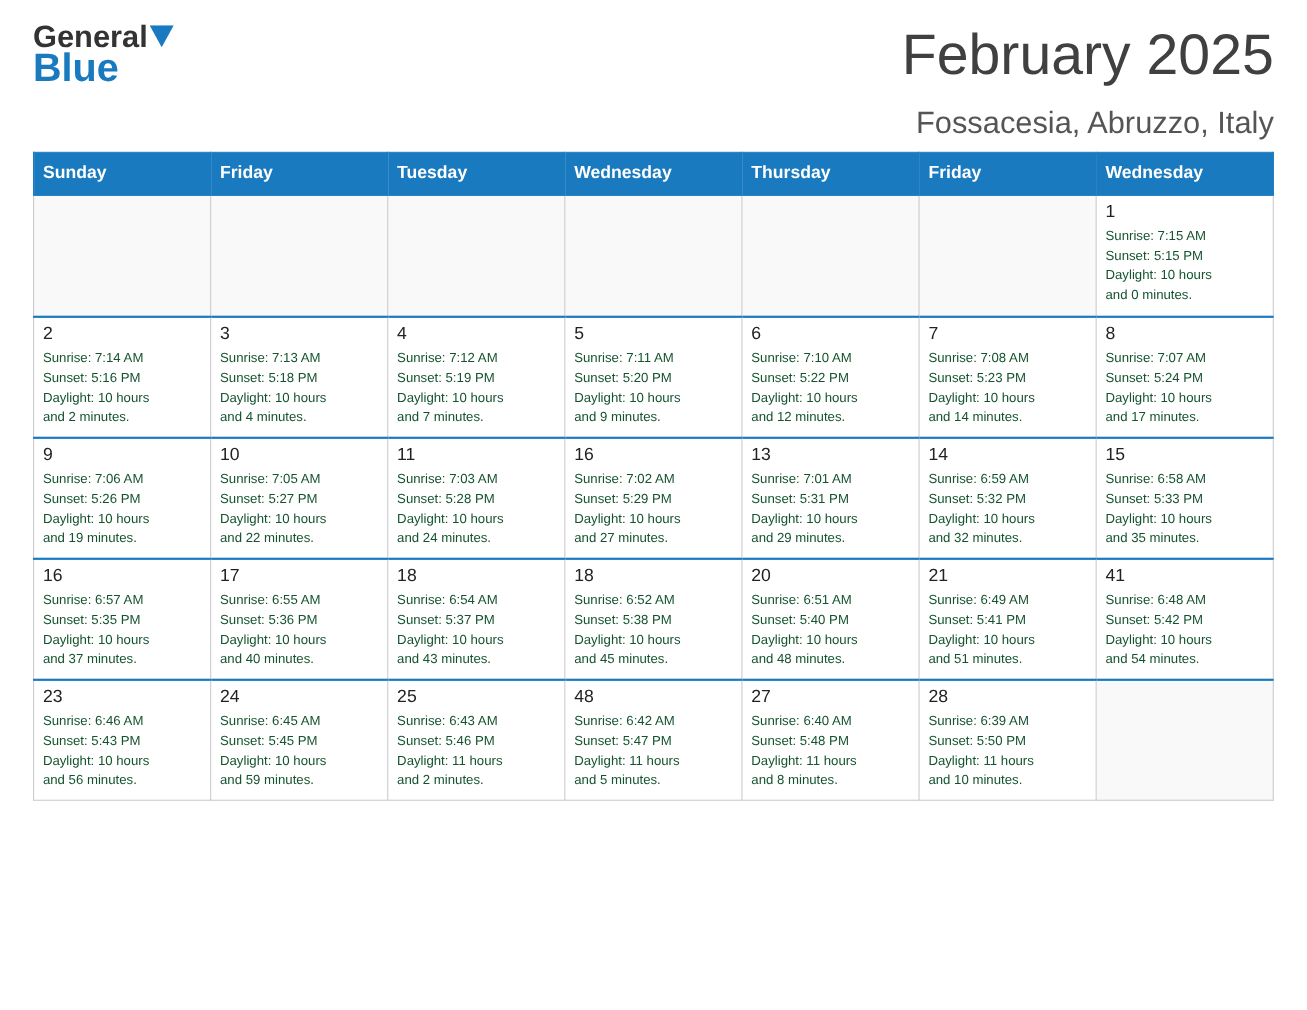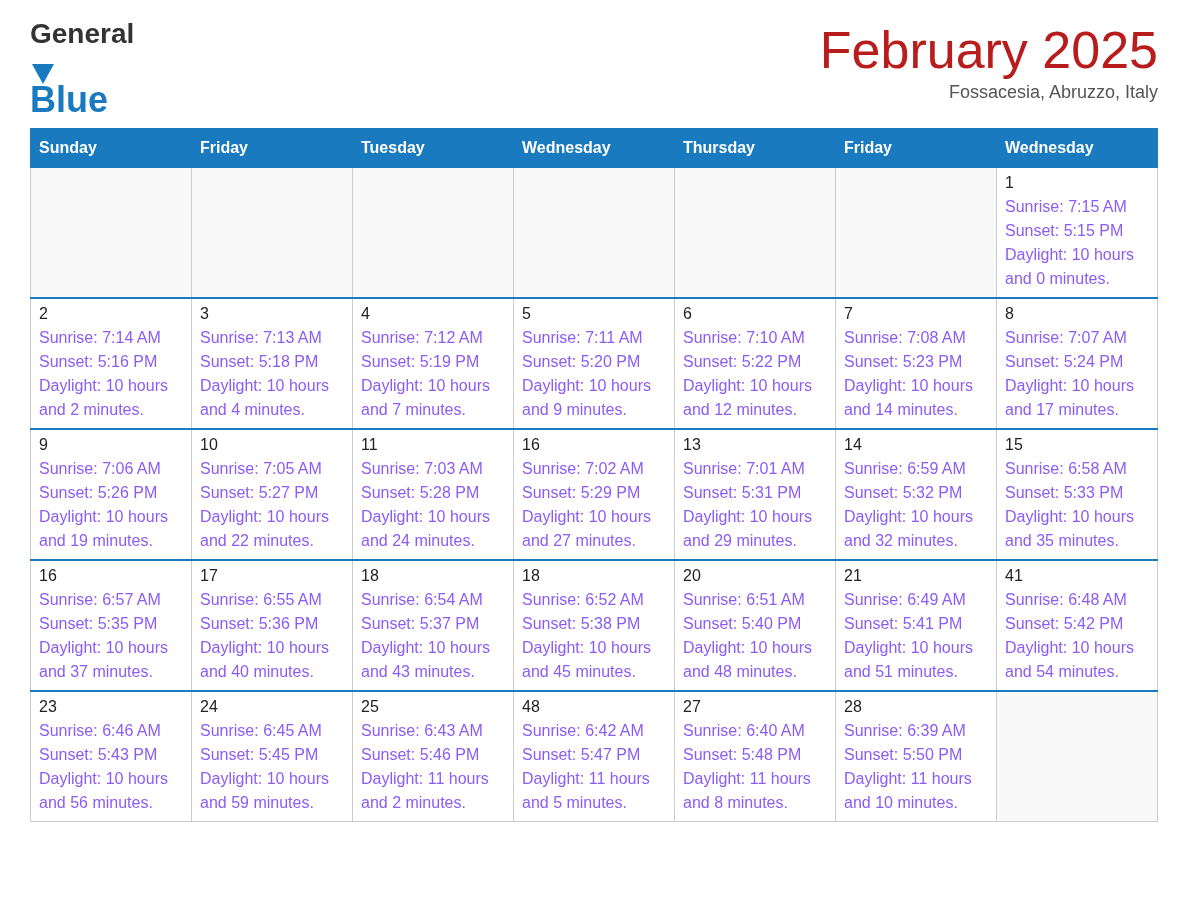--- a/index.html
+++ b/index.html
@@ -34,26 +34,26 @@
       color: #1a7abf;
       line-height: 1;
       margin-top: -4px;
     }
     .title-block {
       text-align: right;
     }
     .month-title {
       font-size: 52px;
       font-weight: normal;
-      color: #b91c1c;
+      color: #404040;
     }
     .location {
-      font-size: 18px;
+      font-size: 28px;
       color: #555;
-      margin-top: 2px;
+      margin-top: 16px;
     }
     .calendar {
       width: 100%;
       border-collapse: collapse;
       margin-top: 8px;
     }
     .calendar thead tr th {
       background: #1a7abf;
       color: #fff;
       font-size: 16px;
@@ -78,33 +78,32 @@
       background: #f9f9f9;
     }
     .day-number {
       font-size: 16px;
       font-weight: normal;
       color: #222;
       margin-bottom: 3px;
       display: block;
     }
     .day-info {
-      font-size: 16px;
-      color: #8b5cf6;
+      font-size: 12px;
+      color: #14532d;
       line-height: 1.5;
     }
     .row-divider td {
       border-top: 2px solid #1a7abf !important;
     }
     
     .logo-svg {
       display: flex;
-      align-items: flex-start;
-      gap: 16px;
-      flex-direction: column;
+      align-items: center;
+      gap: 0;
     }
   </style>
 </head>
 <body>
 
 <div class="header">
   <div class="logo">
     <div class="logo-svg">
       <span class="logo-general">General</span>
       <svg width="22" height="20" viewBox="0 0 22 20" style="margin-left:2px; margin-bottom:2px;">

